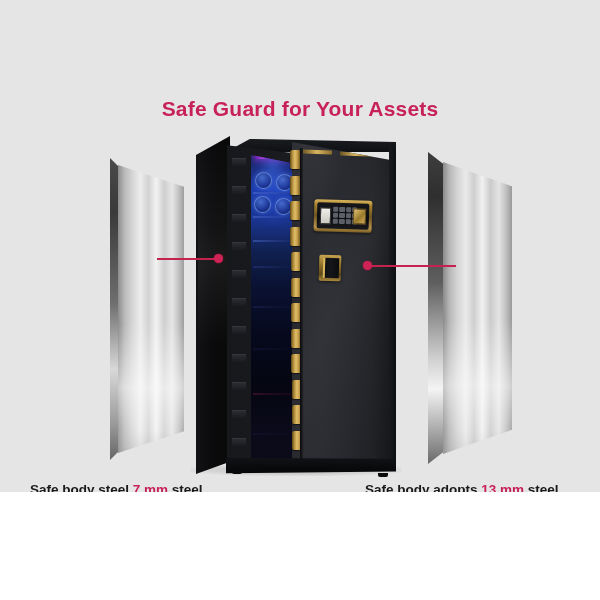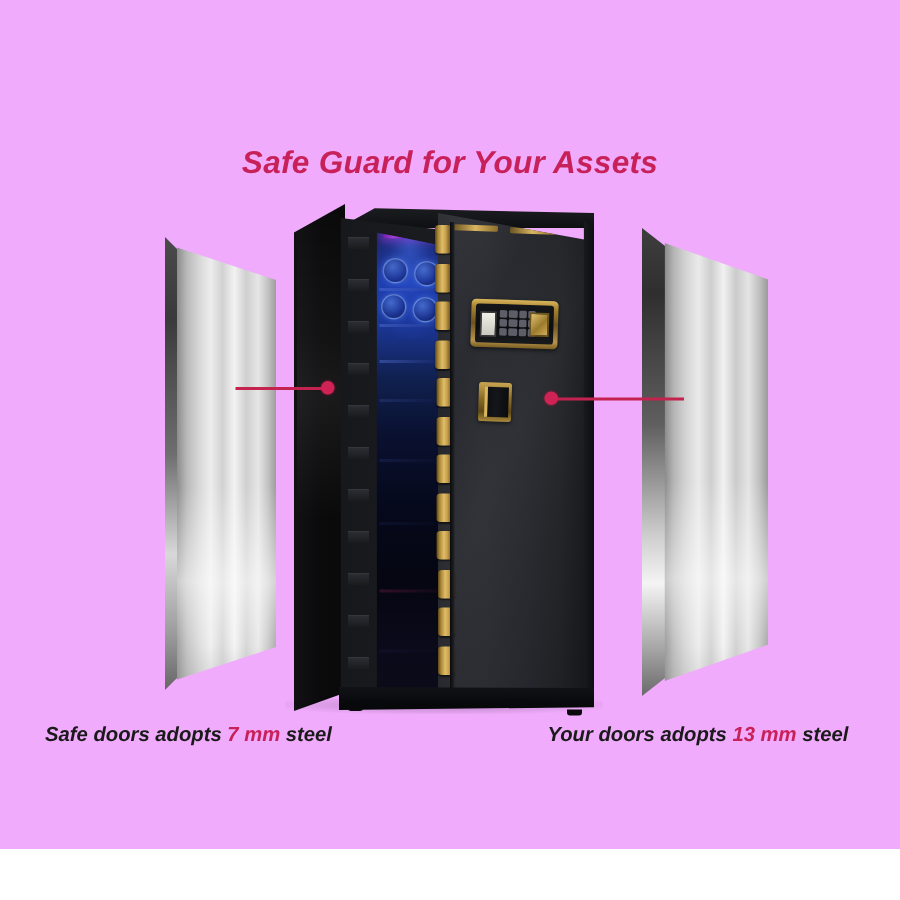--- a/index.html
+++ b/index.html
@@ -7,24 +7,23 @@
     margin: 0;
     padding: 0;
     background: #ffffff;
   }
   body {
     font-family: "Liberation Sans", sans-serif;
   }
   #stage {
     position: relative;
     width: 600px;
-    height: 566px;
-    background: #f0abfc;
+    height: 492px;
+    background: #e5e5e5;
     overflow: hidden;
-    font-style: italic;
   }
 
   
   .title {
     position: absolute;
     left: 0;
     top: 97px;
     width: 600px;
     text-align: center;
     font-size: 21px;
@@ -535,20 +534,20 @@
   </div>
 
   <div class="safe-shadow"></div>
 
   <div class="pointer" id="ptr-left"></div>
   <div class="pointer-dot" id="ptr-left-dot"></div>
   <div class="pointer" id="ptr-right"></div>
   <div class="pointer-dot" id="ptr-right-dot"></div>
 
   <div class="caption left">
-    <span>Safe doors adopts </span><span class="hl">7 mm</span><span> steel</span>
+    <span>Safe body steel </span><span class="hl">7 mm</span><span> steel</span>
   </div>
 
   <div class="caption right">
-    <span>Your doors adopts </span><span class="hl">13 mm</span><span> steel</span>
+    <span>Safe body adopts </span><span class="hl">13 mm</span><span> steel</span>
   </div>
 
 </div>
 
 </body></html>

